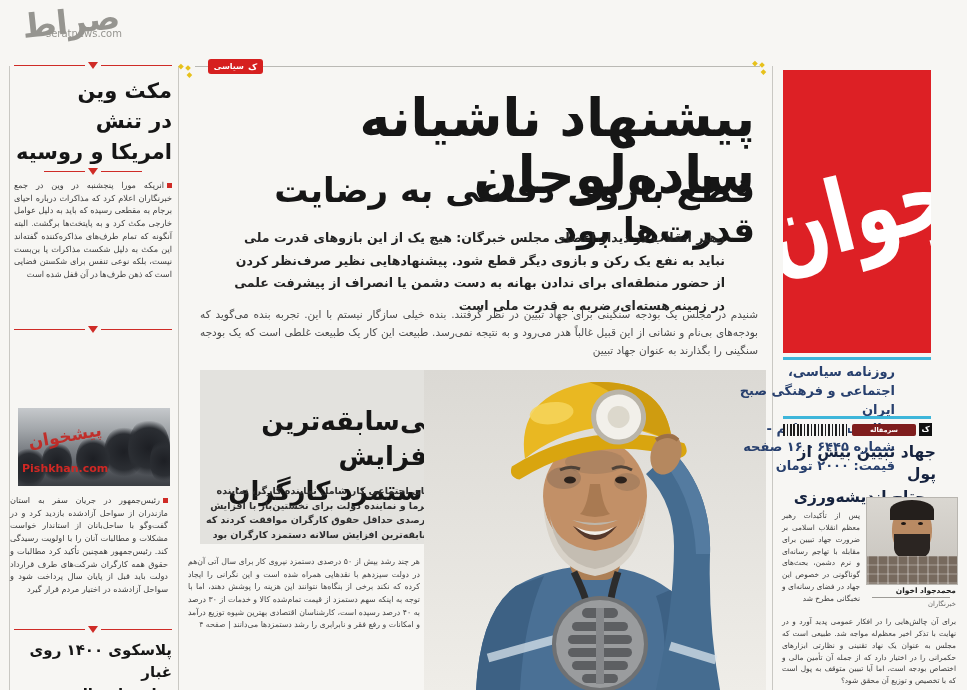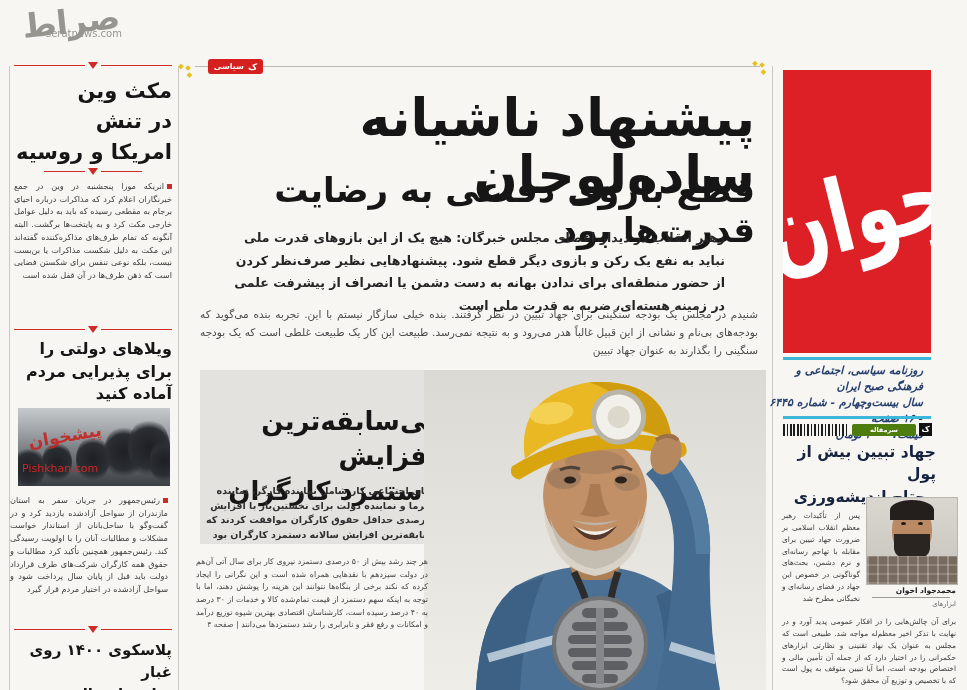--- a/index.html
+++ b/index.html
@@ -22,28 +22,28 @@
   .badge{background:#d6201f;color:#fff;border-radius:3px;display:flex;align-items:center;
          justify-content:center;gap:4px;font-size:8px;font-weight:bold;}
   .badge .mark{font-size:9px;font-weight:bold;}
   .orn{width:4px;height:4px;background:#e7c11b;transform:rotate(45deg);
        box-shadow:-6px 4px 0 #e7c11b,6px 4px 0 #e7c11b;}
   .logobox{background:#dd2025;display:flex;align-items:center;justify-content:center;overflow:hidden;}
   .logotext{color:#fff;font-size:74px;font-weight:bold;line-height:1;
             transform:rotate(-14deg) scaleY(1.35);}
   .greybox{background:#e3e2de;}
   .barcode{background:repeating-linear-gradient(90deg,#1d1d1d 0 1.5px,#f4f4f2 1.5px 3.5px);}
-  .kickbar{background:#4d7c0f;color:#fff;font-size:6.5px;font-weight:bold;
+  .kickbar{background:#7f1d1d;color:#fff;font-size:6.5px;font-weight:bold;
            display:flex;align-items:center;justify-content:center;}
   .blacksq{background:#111;color:#fff;font-size:8px;font-weight:bold;
            display:flex;align-items:center;justify-content:center;}
   .crowd{background:linear-gradient(180deg,#c6c9cc 0%,#a2a6aa 28%,#62666c 70%,#3b3e43 100%);overflow:hidden;}
   .blob{position:absolute;border-radius:50%;background:radial-gradient(circle,#1d1f24 0%,#2b2e33 55%,rgba(43,46,51,0) 75%);}
   .wm-fa{color:#c5241f;font-weight:bold;opacity:.9;transform:rotate(-10deg);}
-  .wm-en{color:#d02824;font-weight:normal;text-align:center;}
+  .wm-en{color:#d02824;font-weight:bold;text-align:center;}
   .portrait{background:linear-gradient(180deg,#dad7d1,#c6c2bc);overflow:hidden;}
   .plaid{background-color:#776a5e;
          background-image:repeating-linear-gradient(90deg,rgba(255,255,255,.25) 0 2px,rgba(0,0,0,0) 2px 10px),
                           repeating-linear-gradient(0deg,rgba(255,255,255,.18) 0 2px,rgba(0,0,0,0) 2px 9px);}
   .caprule{height:1px;background:#9d9b96;}
   .pgref{font-weight:normal;color:#555;margin-top:44px;}
   .wm-serat{color:#969590;}
 </style>
 </head>
 <body>
@@ -72,33 +72,30 @@
   <div class="abs hl pre center" style="left:14px;top:76px;width:158px;font-size:21px;line-height:1.45;">مکث وین
 در تنش
 امریکا و روسیه</div>
 
   <div class="abs rule-red" style="left:44px;top:168px;width:98px;">
     <span class="rline"></span>
       <span class="tri"></span>
       <span class="rline"></span>
   </div>
 
-  <div class="abs body-sm just" style="left:14px;top:180px;width:158px;">
+  <div class="abs body-sm just" style="left:14px;top:180px;width:158px;font-family:Liberation Serif, serif;">
     <span class="bullet"></span><span>انریکه مورا پنجشنبه در وین در جمع خبرنگاران اعلام کرد که مذاکرات درباره احیای برجام به مقطعی رسیده که باید به دلیل عوامل خارجی مکث کرد و به پایتخت‌ها برگشت. البته آنگونه که تمام طرف‌های مذاکره‌کننده گفته‌اند این مکث به دلیل شکست مذاکرات یا بن‌بست نیست، بلکه نوعی تنفس برای شکستن فضایی است که ذهن طرف‌ها در آن قفل شده است</span>
   </div>
 
   <div class="abs rule-red" style="left:14px;top:326px;width:158px;">
     <span class="rline"></span>
       <span class="tri"></span>
       <span class="rline"></span>
   </div>
 
-  <div class="abs hl pre center" style="left:14px;top:338px;width:158px;font-size:16px;line-height:1.42;">ویلاهای دولتی را
-برای پذیرایی مردم
-آماده کنید</div>
 
   <div class="abs crowd" style="left:18px;top:408px;width:152px;height:78px;">
     <div class="blob" style="left:86px;top:18px;width:40px;height:52px;"></div>
     <div class="blob" style="left:110px;top:10px;width:42px;height:60px;"></div>
     <div class="blob" style="left:58px;top:28px;width:34px;height:46px;"></div>
     <div class="blob" style="left:24px;top:34px;width:30px;height:40px;"></div>
     <div class="blob" style="left:-6px;top:40px;width:34px;height:40px;"></div>
     <div class="blob" style="left:132px;top:30px;width:28px;height:46px;"></div>
     <div class="abs wm-fa" style="left:10px;top:18px;font-size:17px;">پیشخوان</div>
     <div class="abs wm-en" style="left:4px;top:54px;font-size:11px;direction:ltr;">Pishkhan.com</div>
@@ -201,32 +198,32 @@
       <rect x="158" y="238" width="36" height="10" rx="5" fill="#5d5f62"></rect>
       <rect x="148" y="252" width="56" height="9" rx="4.5" fill="#5d5f62"></rect>
       <rect x="144" y="265" width="64" height="9" rx="4.5" fill="#5d5f62"></rect>
       <rect x="144" y="278" width="64" height="9" rx="4.5" fill="#5d5f62"></rect>
       <rect x="148" y="291" width="56" height="9" rx="4.5" fill="#5d5f62"></rect>
       <rect x="158" y="304" width="36" height="9" rx="4.5" fill="#5d5f62"></rect>
       <rect x="172" y="238" width="8" height="76" fill="#85878a"></rect>
     </svg>
   </div>
 
-  <div class="abs just" style="left:196px;top:556px;width:232px;font-size:7.8px;line-height:1.62;color:#444;">
+  <div class="abs just" style="left:188px;top:556px;width:232px;font-size:7.8px;line-height:1.62;color:#444;">
     <span>هر چند رشد بیش از ۵۰ درصدی دستمزد نیروی کار برای سال آتی آن‌هم در دولت سیزدهم با نقدهایی همراه شده است و این نگرانی را ایجاد کرده که نکند برخی از بنگاه‌ها نتوانند این هزینه را پوشش دهند، اما با توجه به اینکه سهم دستمزد از قیمت تمام‌شده کالا و خدمات از ۳۰ درصد به ۴۰ درصد رسیده است، کارشناسان اقتصادی بهترین شیوه توزیع درآمد و امکانات و رفع فقر و نابرابری را رشد دستمزدها می‌دانند |</span>
     <b class="pgref">صفحه ۴</b>
   </div>
 
   <div class="abs logobox" style="left:783px;top:70px;width:148px;height:283px;">
     <span class="logotext">جوان</span>
   </div>
 
   <div class="abs cyan-rule" style="left:783px;top:357px;width:148px;"></div>
 
-  <div class="abs center navy" style="left:763px;top:363px;width:160px;font-size:11px;line-height:1.45;font-weight:bold;font-style:italic;">
+  <div class="abs center navy" style="left:735px;top:363px;width:160px;font-size:13px;line-height:1.45;font-weight:bold;">
     <div>روزنامه سیاسی، اجتماعی و فرهنگی صبح ایران</div>
     <div>سال بیست‌وچهارم - شماره ۶۴۴۵ - ۱۶ صفحه</div>
     <div>قیمت: ۲۰۰۰ تومان</div>
   </div>
 
   <div class="abs cyan-rule" style="left:783px;top:416px;width:148px;"></div>
 
   <div class="abs barcode" style="left:783px;top:424px;width:65px;height:12px;"></div>
   <div class="abs kickbar" style="left:852px;top:424px;width:64px;height:12px;border-radius:2px;">سرمقاله</div>
   <div class="abs blacksq" style="left:919px;top:423px;width:13px;height:13px;">
@@ -239,18 +236,18 @@
   <div class="abs portrait" style="left:866px;top:497px;width:90px;height:86px;border:1px solid #b9b6b0;">
     <div class="abs" style="left:25px;top:8px;width:40px;height:50px;border-radius:45% 45% 48% 48%;background:#b98a63;"></div>
     <div class="abs" style="left:23px;top:2px;width:44px;height:20px;border-radius:50% 50% 0 0;background:#241f1c;"></div>
     <div class="abs" style="left:27px;top:36px;width:36px;height:26px;border-radius:0 0 46% 46%;background:#2b2522;"></div>
     <div class="abs" style="left:34px;top:24px;width:5px;height:3px;background:#1d1714;border-radius:50%;"></div>
     <div class="abs" style="left:51px;top:24px;width:5px;height:3px;background:#1d1714;border-radius:50%;"></div>
     <div class="abs plaid" style="left:0;top:58px;width:90px;height:28px;"></div>
   </div>
   <div class="abs hl center" style="left:866px;top:586px;width:90px;font-size:7.5px;color:#222;">محمدجواد اخوان</div>
   <div class="abs caprule" style="left:872px;top:597px;width:78px;"></div>
-  <div class="abs center" style="left:866px;top:600px;width:90px;font-size:6.8px;color:#666;">ابزارهای</div>
+  <div class="abs center" style="left:866px;top:600px;width:90px;font-size:6.8px;color:#666;">خبرنگاران</div>
 
   <div class="abs just" style="left:782px;top:510px;width:78px;font-size:7.4px;line-height:1.6;color:#3d3d3d;">پس از تأکیدات رهبر معظم انقلاب اسلامی بر ضرورت جهاد تبیین برای مقابله با تهاجم رسانه‌ای و نرم دشمن، بحث‌های گوناگونی در خصوص این جهاد در فضای رسانه‌ای و نخبگانی مطرح شد</div>
   <div class="abs just" style="left:782px;top:616px;width:174px;font-size:7.4px;line-height:1.6;color:#3d3d3d;">برای آن چالش‌هایی را در افکار عمومی پدید آورد و در نهایت با تذکر اخیر معظم‌له مواجه شد. طبیعی است که مجلس به عنوان یک نهاد تقنینی و نظارتی ابزارهای حکمرانی را در اختیار دارد که از جمله آن تأمین مالی و اختصاص بودجه است، اما آیا تبیین متوقف به پول است که با تخصیص و توزیع آن محقق شود؟</div>
 
 </div>
 
 </body></html>

